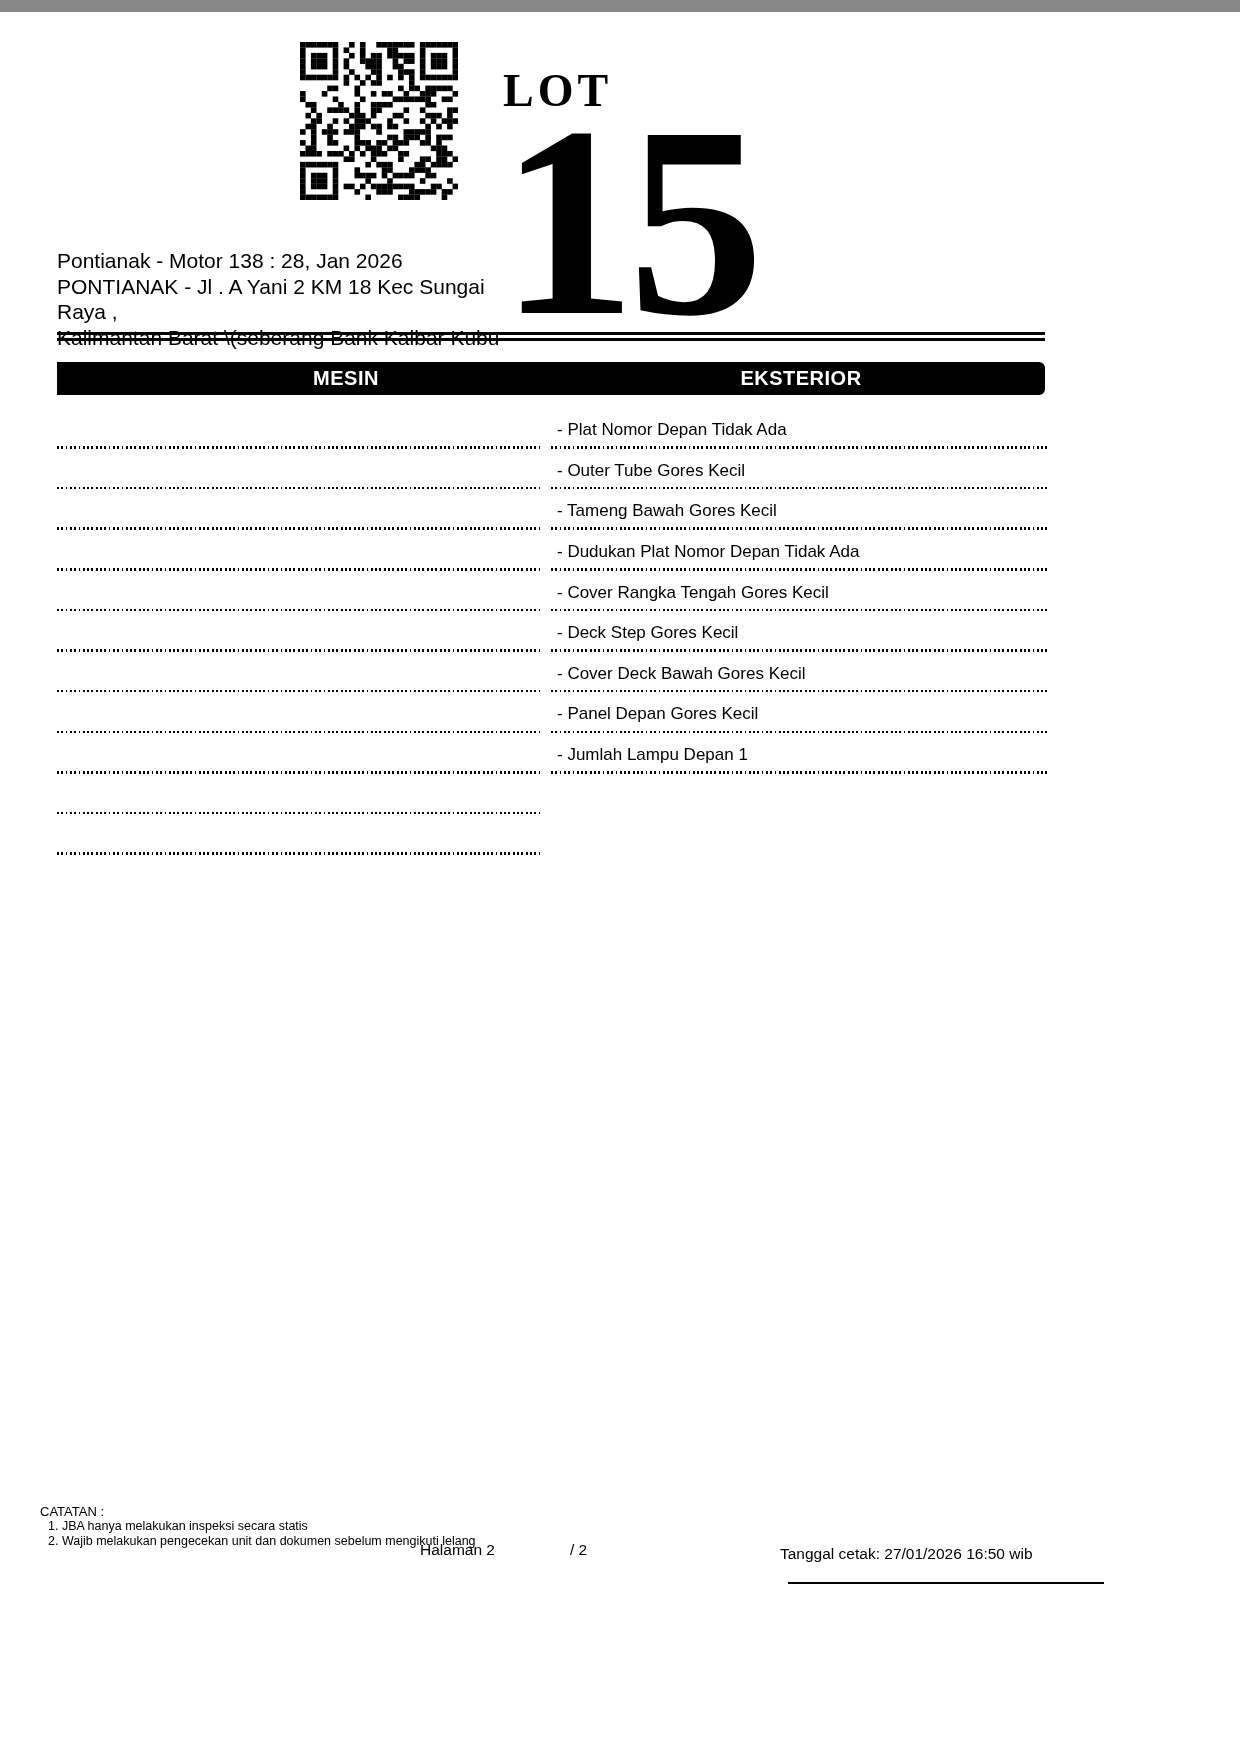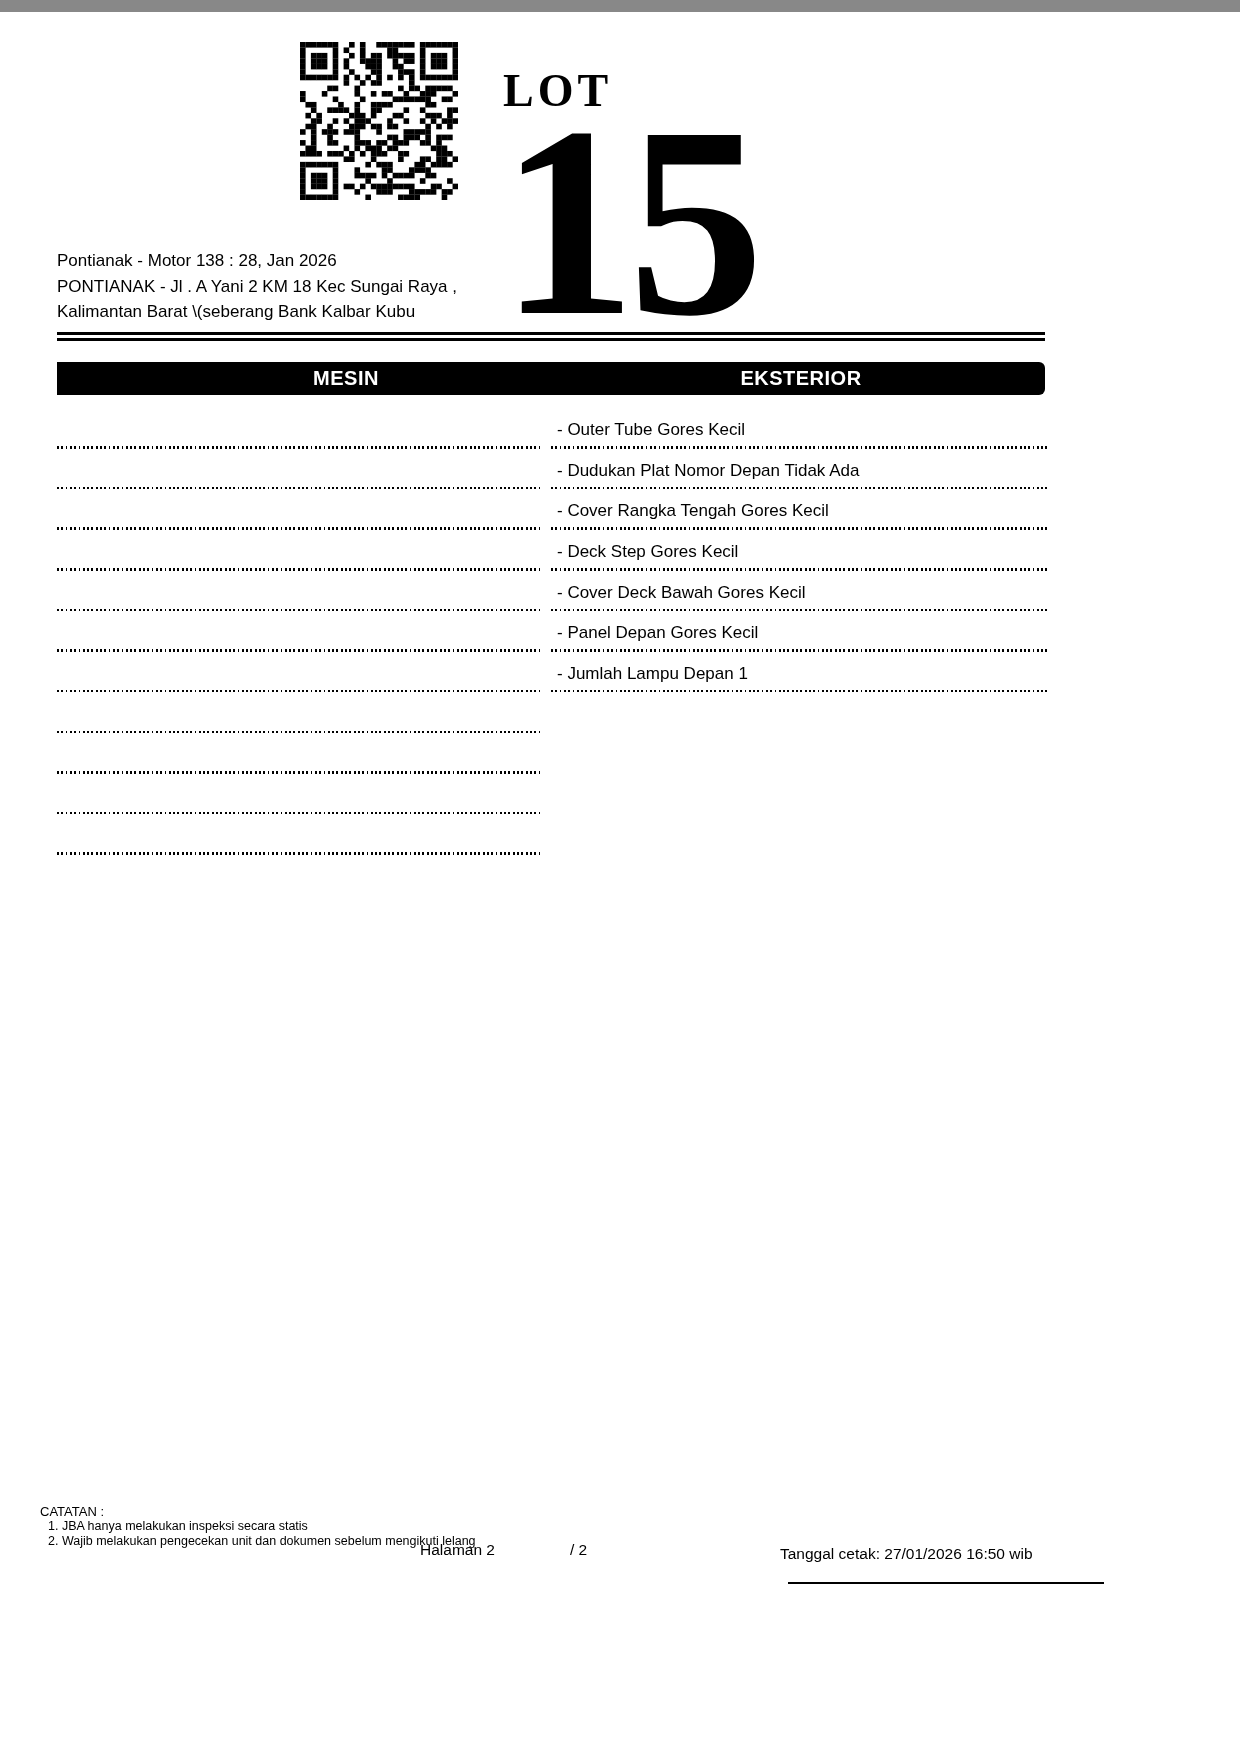--- a/index.html
+++ b/index.html
@@ -23,21 +23,21 @@
   }
   .lot-number{
     position:absolute;left:500px;top:108px;
     font-family:"Liberation Serif", serif;
     font-weight:bold;font-size:272px;line-height:0.75;
     letter-spacing:-8px;white-space:nowrap;
   }
   
   .location{
     position:absolute;left:57px;top:236px;width:470px;
-    font-size:17px;line-height:25.5px;
+    font-size:21px;line-height:25.5px;
   }
   
   .double-rule{
     position:absolute;left:57px;top:320px;width:988px;height:9px;
     border-top:3.5px solid #000;border-bottom:3.5px solid #000;
     box-sizing:border-box;
   }
   
   .hdr{
     position:absolute;top:350px;height:33px;
@@ -522,21 +522,27 @@
       </div>
       <div class="row">
         <span class="txt"></span>
       </div>
       <div class="row">
         <span class="txt"></span>
       </div>
     </div>
   <div class="col col-right" id="col-right">
       <div class="row">
+        <span class="txt">- Plat Nomor Depan Tidak Ada</span>
+      </div>
+      <div class="row">
         <span class="txt">- Outer Tube Gores Kecil</span>
+      </div>
+      <div class="row">
+        <span class="txt">- Tameng Bawah Gores Kecil</span>
       </div>
       <div class="row">
         <span class="txt">- Dudukan Plat Nomor Depan Tidak Ada</span>
       </div>
       <div class="row">
         <span class="txt">- Cover Rangka Tengah Gores Kecil</span>
       </div>
       <div class="row">
         <span class="txt">- Deck Step Gores Kecil</span>
       </div>

